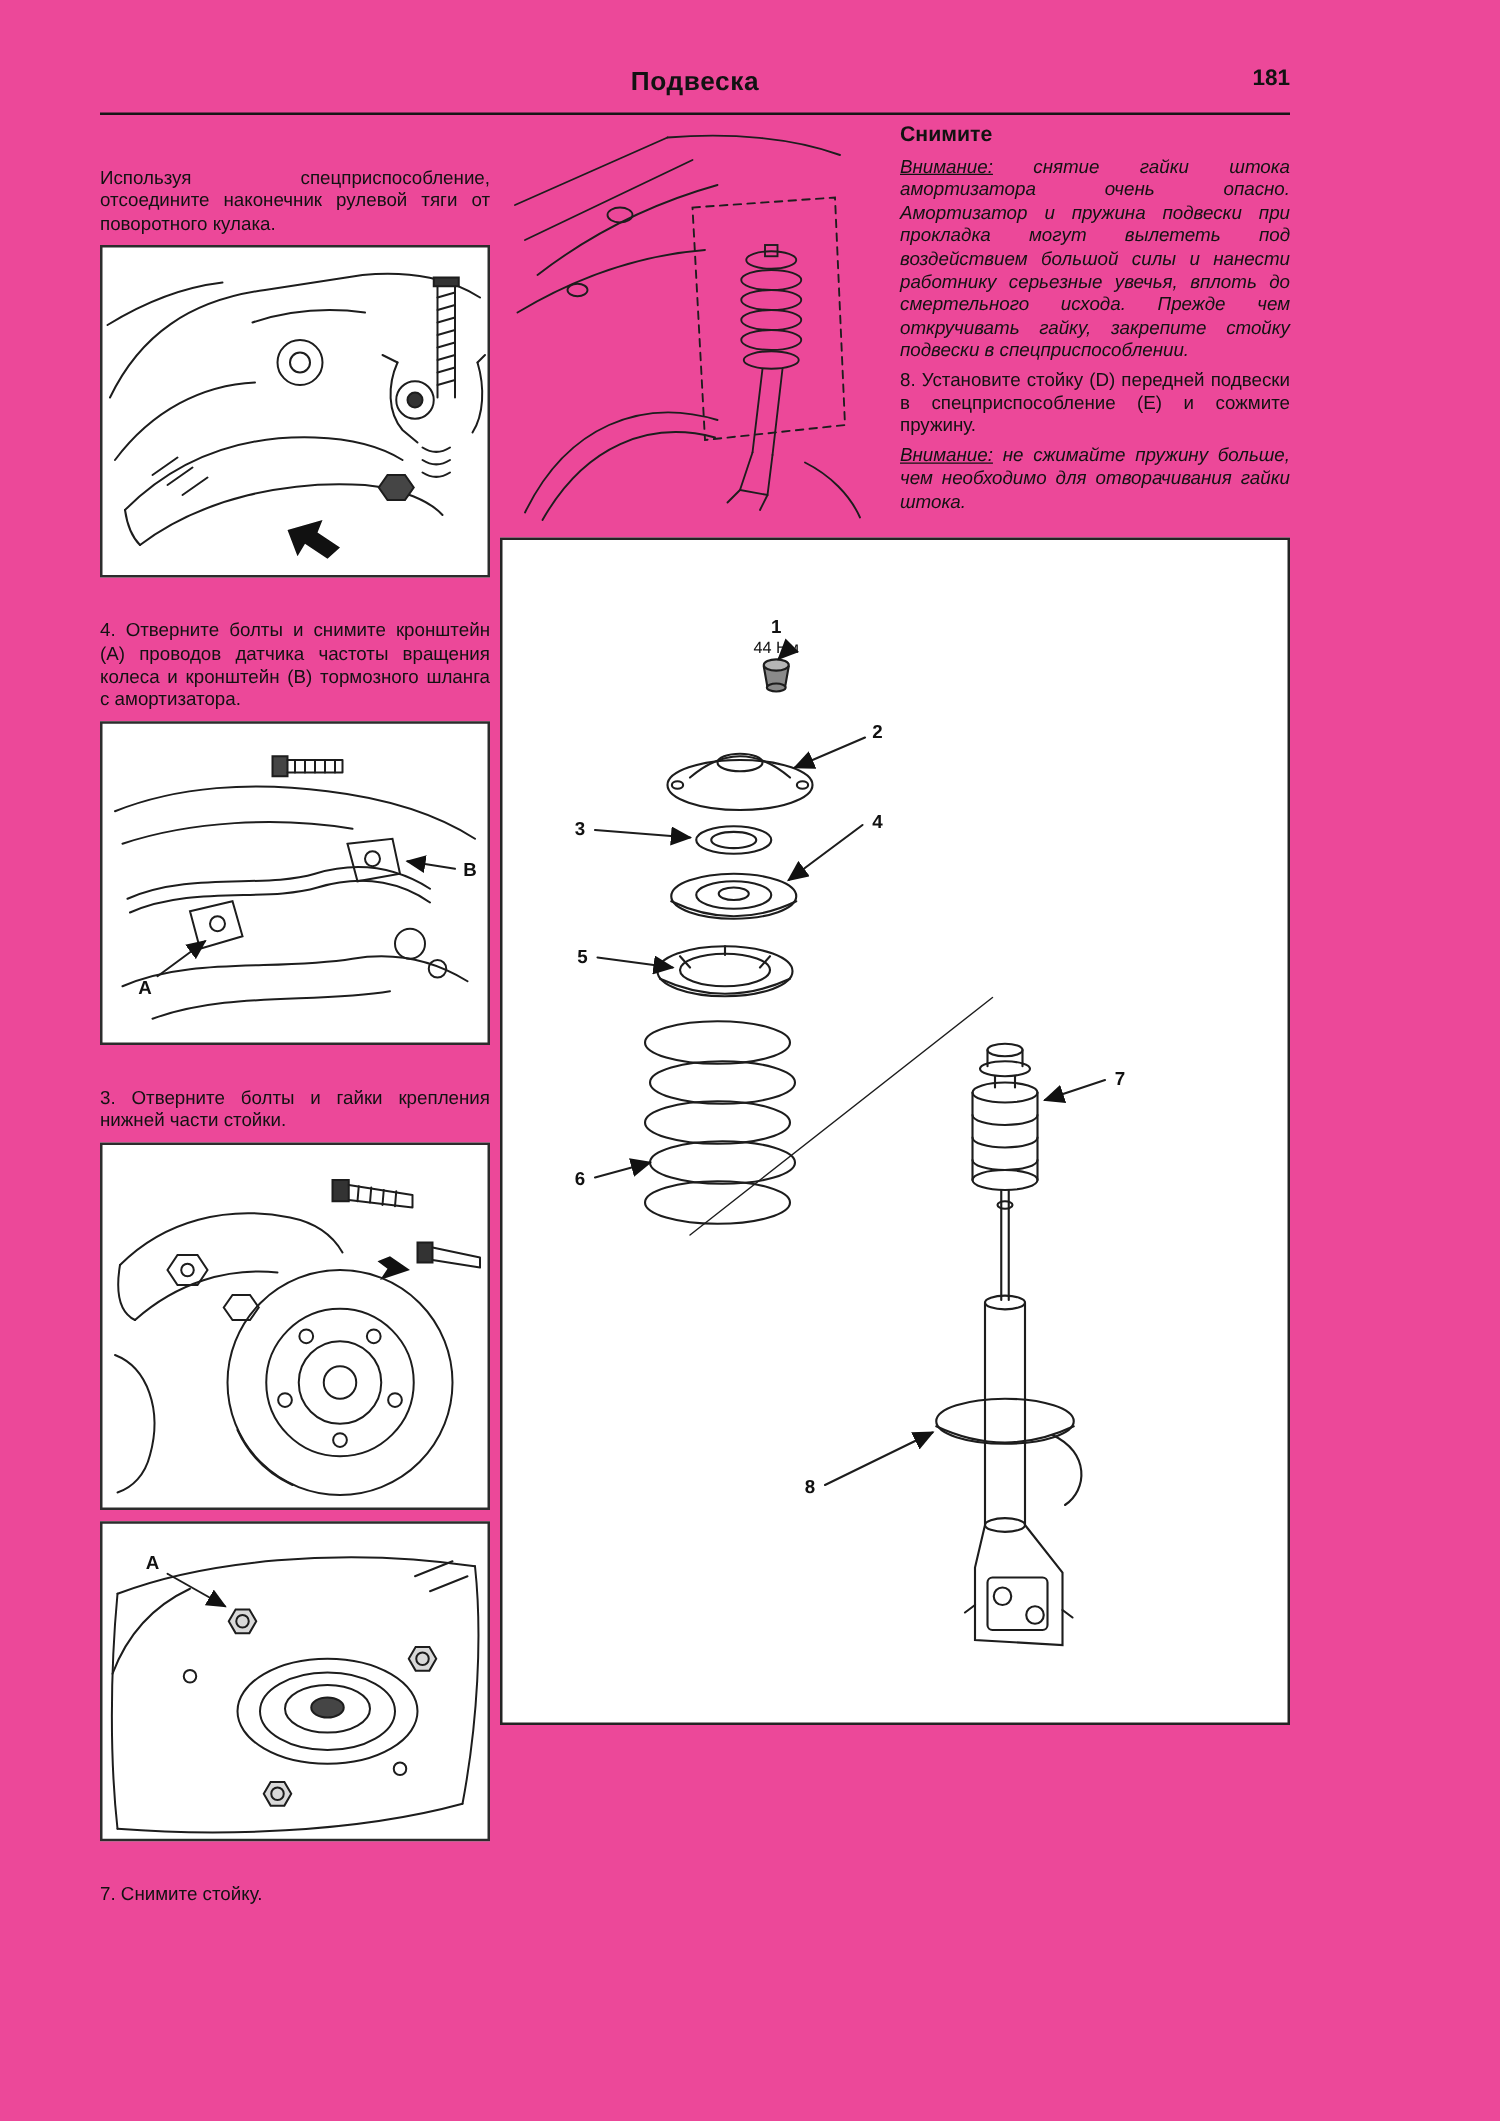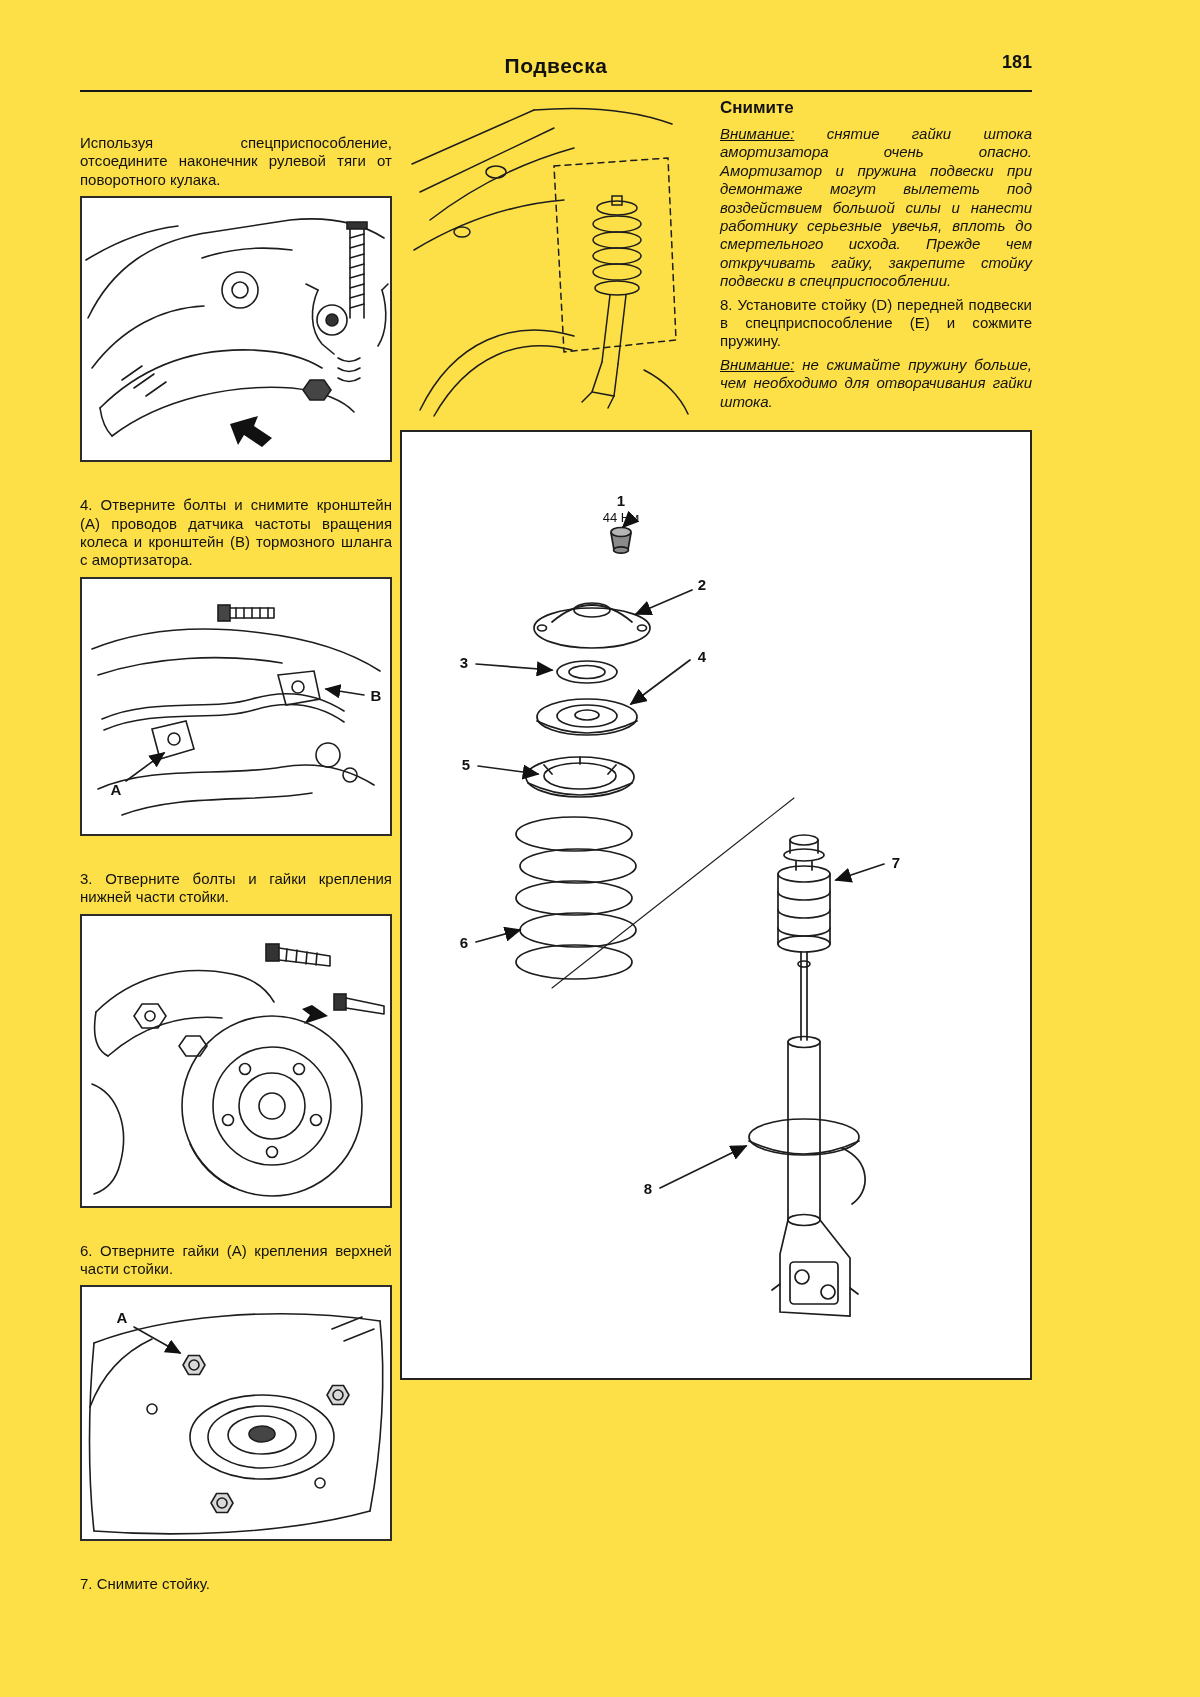--- a/index.html
+++ b/index.html
@@ -1,18 +1,18 @@
 <!DOCTYPE html>
 <html lang="ru"><head>
 <meta charset="utf-8">
 <style>
   * { margin:0; padding:0; box-sizing:border-box; }
   html,body { background:#ffffff; }
   .page {
-    position:relative; width:1200px; height:1697px; background:#fde047;
+    position:relative; width:1200px; height:1697px; background:#ec4899;
     font-family:"Liberation Sans", sans-serif; color:#121212; overflow:hidden;
   }
   .abs { position:absolute; }
   .txt { font-size:15px; line-height:18.4px; text-align:justify; }
   .header-title { top:54px; left:80px; width:952px; text-align:center;
     font-size:21px; font-weight:bold; letter-spacing:.5px; }
   .page-number { top:52px; left:900px; width:132px; text-align:right;
     font-size:18px; font-weight:bold; }
   .header-rule { top:90px; left:80px; width:952px; height:2px; background:#161616; }
 
@@ -139,21 +139,20 @@
           <circle cx="190" cy="236" r="5.5"></circle>
           <circle cx="146" cy="204" r="5.5"></circle>
           <circle cx="163" cy="153" r="5.5"></circle>
           <circle cx="217" cy="153" r="5.5"></circle>
           <path d="M108,228 A90,90 0 0 0 152,272"></path>
           <path d="M10,168 C36,178 48,212 38,248 C34,264 24,274 12,278"></path>
         </g>
       </svg>
     </div>
 
-    <p class="txt">6. Отверните гайки (A) крепления верхней части стойки.</p>
 
     <div class="figure-box fb4">
       <svg viewBox="0 0 308 252" width="308" height="252">
         <defs>
           <marker id="ah4" markerWidth="11" markerHeight="9" refX="9" refY="4.5" orient="auto">
             <polygon points="0,0 10,4.5 0,9" fill="#111"></polygon>
           </marker>
         </defs>
         <g stroke="#1d1d1d" fill="none" stroke-width="1.6" stroke-linecap="round">
           <path d="M12,56 C80,30 190,18 298,34"></path>
@@ -205,21 +204,21 @@
         <path d="M188,292 l-10,10 M210,296 l-6,12"></path>
         <path d="M16,310 C50,240 110,218 170,236"></path>
         <path d="M30,316 C64,256 116,236 168,250"></path>
         <path d="M240,270 C260,280 276,296 284,314"></path>
       </g>
     </svg>
   </div>
 
   <div class="abs right-col">
     <h2>Снимите</h2>
-    <p class="txt warn"><span class="warn-label">Внимание:</span> <span>снятие гайки штока амортизатора очень опасно. Амортизатор и пружина подвески при демонтаже могут вылететь под воздействием большой силы и нанести работнику серьезные увечья, вплоть до смертельного исхода. Прежде чем откручивать гайку, закрепите стойку подвески в спецприспособлении.</span></p>
+    <p class="txt warn"><span class="warn-label">Внимание:</span> <span>снятие гайки штока амортизатора очень опасно. Амортизатор и пружина подвески при прокладка могут вылететь под воздействием большой силы и нанести работнику серьезные увечья, вплоть до смертельного исхода. Прежде чем откручивать гайку, закрепите стойку подвески в спецприспособлении.</span></p>
     <p class="txt">8. Установите стойку (D) передней подвески в спецприспособление (E) и сожмите пружину.</p>
     <p class="txt warn"><span class="warn-label">Внимание:</span> <span>не сжимайте пружину больше, чем необходимо для отворачивания гайки штока.</span></p>
   </div>
 
   <div class="abs diagram-frame">
     <svg viewBox="0 0 628 946" width="628" height="946">
       <defs>
         <marker id="ahM" markerWidth="11" markerHeight="9" refX="9" refY="4.5" orient="auto">
           <polygon points="0,0 10,4.5 0,9" fill="#111"></polygon>
         </marker>

